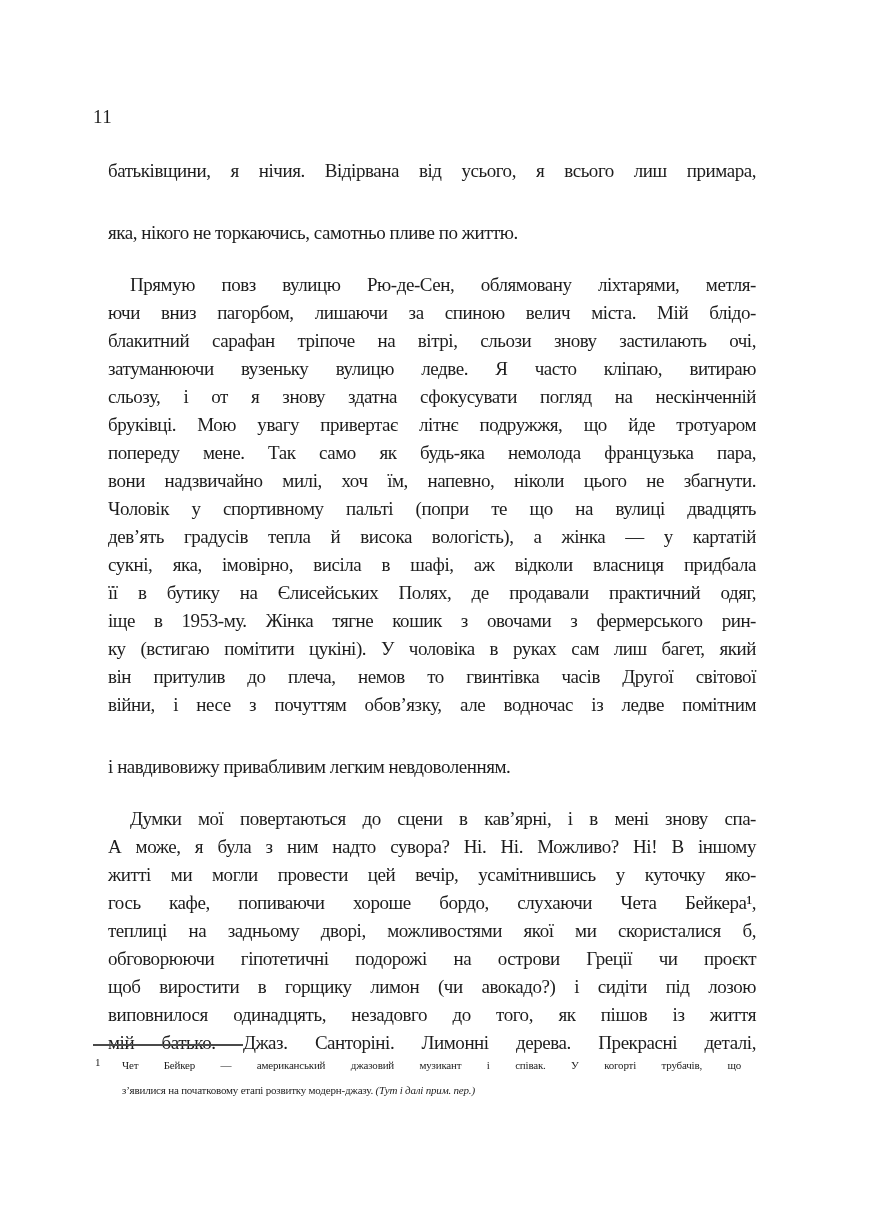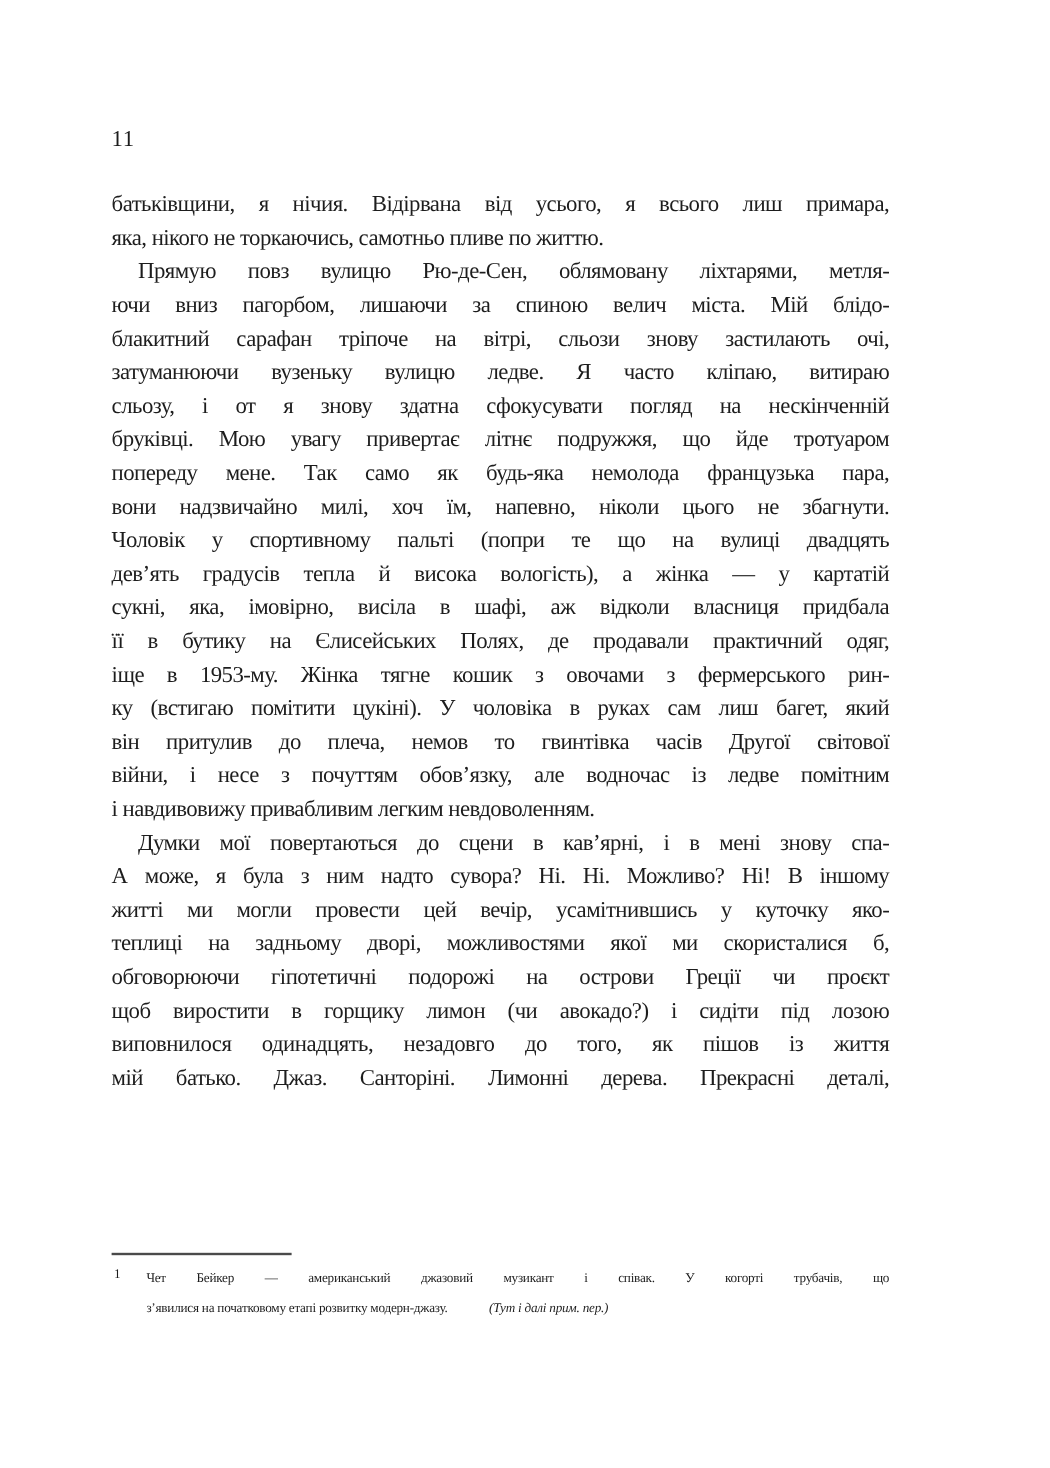--- a/index.html
+++ b/index.html
@@ -25,35 +25,35 @@
     left: 0;
     width: 100%;
     text-align: left;
     font-size: 19px;
     line-height: 28px;
     letter-spacing: 0.5px;
   }
   .body-text {
     position: absolute;
     top: 157px;
-    left: 0;
+    left: 15px;
     width: 100%;
   }
   .line {
     height: 28px;
     line-height: 28px;
     font-size: 19px;
     letter-spacing: -0.45px;
     text-align: justify;
     text-align-last: justify;
     white-space: normal;
     overflow: visible;
   }
-  .line.no-just { text-align-last: left; }
-  .line.indent { text-indent: 22px; }
+  .line.no-just { text-align-last: left; margin-top: 34px; }
+  .line.indent { text-indent: 22px; margin-top: 24px; }
   .fn-rule {
     position: absolute;
     top: 1044px;
     left: 0;
     width: 150px;
     height: 0;
     border-top: 2px solid #4a4a4a;
   }
   .footnote {
     position: absolute;
@@ -74,21 +74,21 @@
   }
   .fn-line {
     line-height: 25px;
     font-size: 11px;
     letter-spacing: -0.2px;
   }
   .fn-line.just {
     text-align: justify;
     text-align-last: justify;
   }
-  .italic { font-style: italic; margin-left: 32px; }
+  .italic { font-style: italic; }
 </style>
 </head>
 <body>
 
 <div class="text-col">
 
   <div class="page-number">11</div>
 
   <div class="body-text">
       <div class="line">батьківщини, я нічия. Відірвана від усього, я всього лиш примара,</div>
@@ -106,20 +106,21 @@
       <div class="line">сукні, яка, імовірно, висіла в шафі, аж відколи власниця придбала</div>
       <div class="line">її в бутику на Єлисейських Полях, де продавали практичний одяг,</div>
       <div class="line">іще в 1953-му. Жінка тягне кошик з овочами з фермерського рин-</div>
       <div class="line">ку (встигаю помітити цукіні). У чоловіка в руках сам лиш багет, який</div>
       <div class="line">він притулив до плеча, немов то гвинтівка часів Другої світової</div>
       <div class="line">війни, і несе з почуттям обов’язку, але водночас із ледве помітним</div>
       <div class="line no-just">і навдивовижу привабливим легким невдоволенням.</div>
       <div class="line indent">Думки мої повертаються до сцени в кав’ярні, і в мені знову спа-</div>
       <div class="line">А може, я була з ним надто сувора? Ні. Ні. Можливо? Ні! В іншому</div>
       <div class="line">житті ми могли провести цей вечір, усамітнившись у куточку яко-</div>
+      <div class="line">гось кафе, попиваючи хороше бордо, слухаючи Чета Бейкера¹,</div>
       <div class="line">теплиці на задньому дворі, можливостями якої ми скористалися б,</div>
       <div class="line">обговорюючи гіпотетичні подорожі на острови Греції чи проєкт</div>
       <div class="line">щоб виростити в горщику лимон (чи авокадо?) і сидіти під лозою</div>
       <div class="line">виповнилося одинадцять, незадовго до того, як пішов із життя</div>
       <div class="line">мій батько. Джаз. Санторіні. Лимонні дерева. Прекрасні деталі,</div>
     </div>
 
   <div class="fn-rule"></div>
 
   <div class="footnote">

